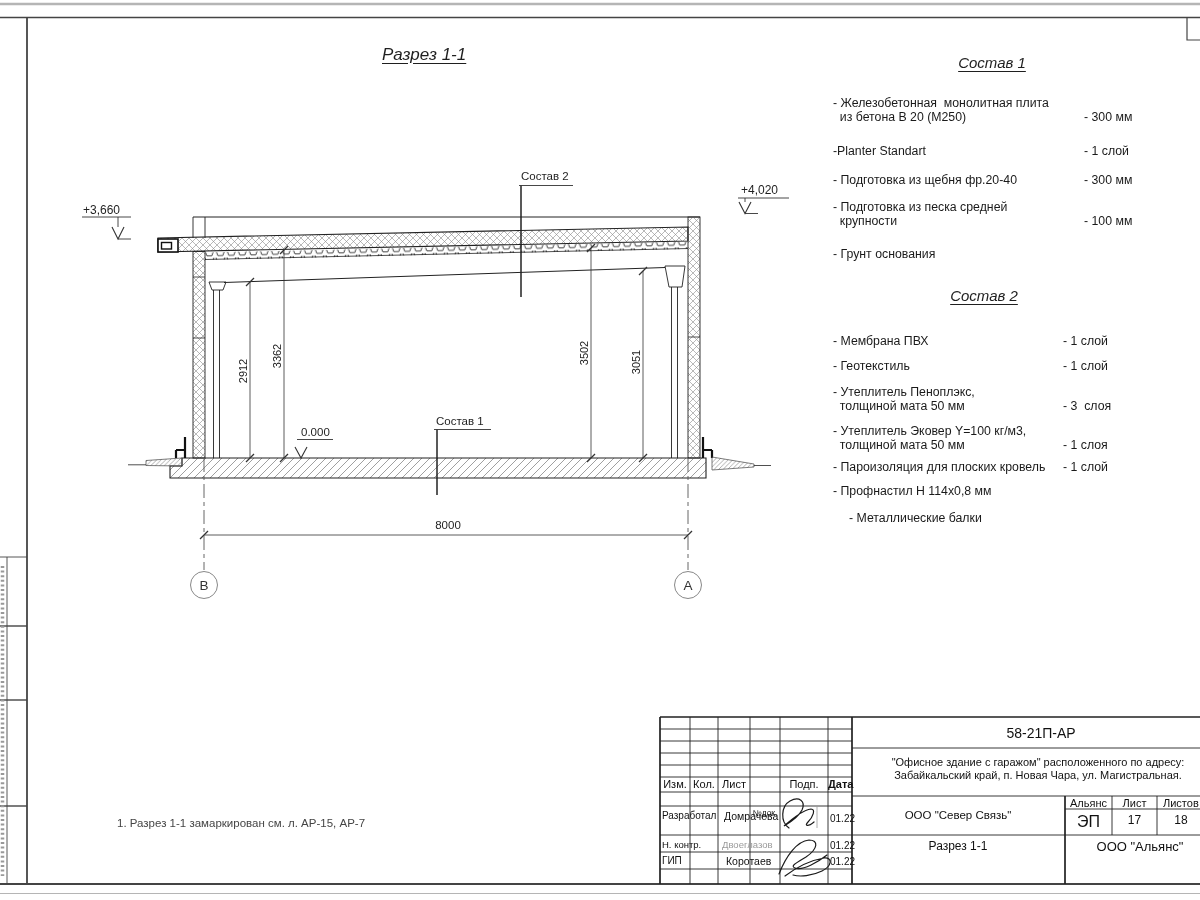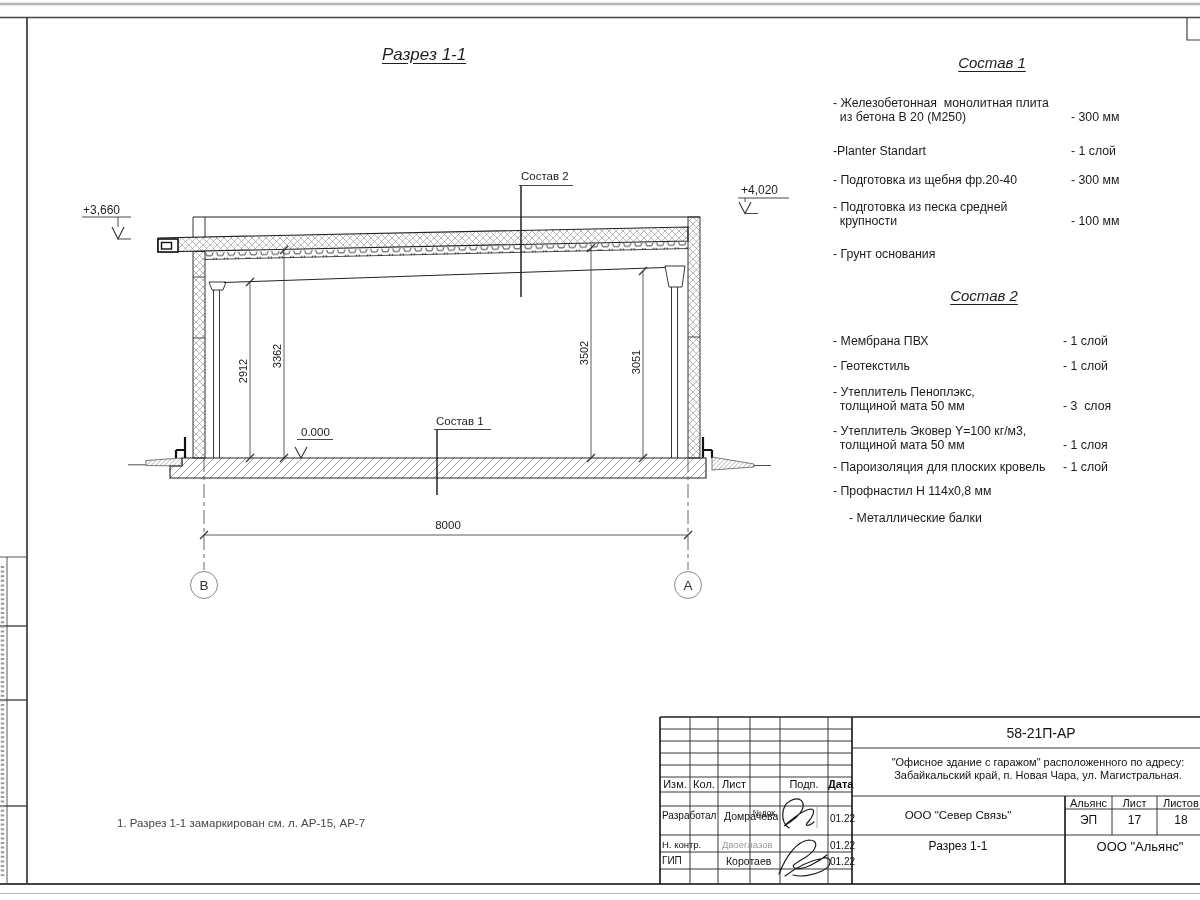--- a/index.html
+++ b/index.html
@@ -6,21 +6,21 @@
   .sheet{position:relative;width:1200px;height:900px;background:#fff;overflow:hidden;
          font-family:"Liberation Sans", sans-serif;color:#1a1a1a;}
   svg.lines{position:absolute;left:0;top:0;}
   .t{position:absolute;white-space:nowrap;color:#1f1f1f;}
   .it{font-style:italic;}
   .u{text-decoration:underline;text-underline-offset:3px;}
   .ctr{text-align:center;}
   .row{position:absolute;font-size:12.3px;line-height:13.5px;}
   .row .nm div{white-space:pre;}
   .row .val{position:absolute;bottom:0;white-space:pre;}
-  .v1{left:238px;text-align:right;} .v2{left:230px;}
+  .v1{left:251px;text-align:right;} .v2{left:230px;}
   .dim{position:absolute;font-size:11px;transform:translate(-50%,-50%) rotate(-90deg);color:#222;}
   .ax{position:absolute;font-size:13.5px;transform:translate(-50%,-50%);color:#333;}
   .tb{color:#111;}
   .gray{color:#9a9a9a;}
 </style>
 </head>
 <body>
 
 <div class="sheet">
 
@@ -276,17 +276,17 @@
   <div class="t tb" style="left:662px;top:839px;font-size:9.5px;">Н. контр.</div>
   <div class="t gray" style="left:722px;top:839px;font-size:9.5px;">Двоеглазов</div>
   <div class="t tb" style="left:830px;top:840px;font-size:10px;">01.22</div>
   <div class="t tb" style="left:662px;top:855px;font-size:10px;">ГИП</div>
   <div class="t tb" style="left:726px;top:855px;font-size:10.5px;">Коротаев</div>
   <div class="t tb" style="left:830px;top:856px;font-size:10px;">01.22</div>
 
   <div class="t tb ctr" style="left:1065px;top:797px;width:47px;font-size:11px;">Альянс</div>
   <div class="t tb ctr" style="left:1112px;top:797px;width:45px;font-size:11px;">Лист</div>
   <div class="t tb" style="left:1163px;top:797px;font-size:11px;">Листов</div>
-  <div class="t tb ctr" style="left:1065px;top:813px;width:47px;font-size:12px;">ЭП</div>
+  <div class="t tb ctr" style="left:1065px;top:813px;width:47px;font-size:16px;">ЭП</div>
   <div class="t tb ctr" style="left:1112px;top:813px;width:45px;font-size:12px;">17</div>
   <div class="t tb ctr" style="left:1157px;top:813px;width:48px;font-size:12px;">18</div>
 
 </div>
 
 </body></html>

